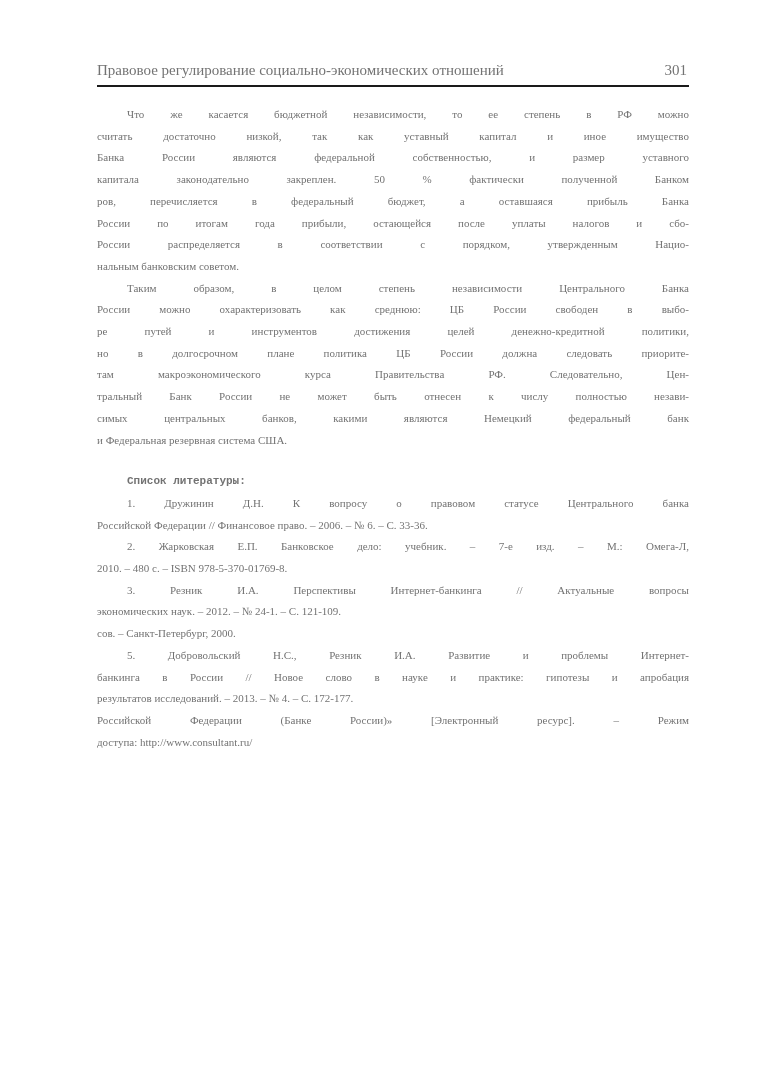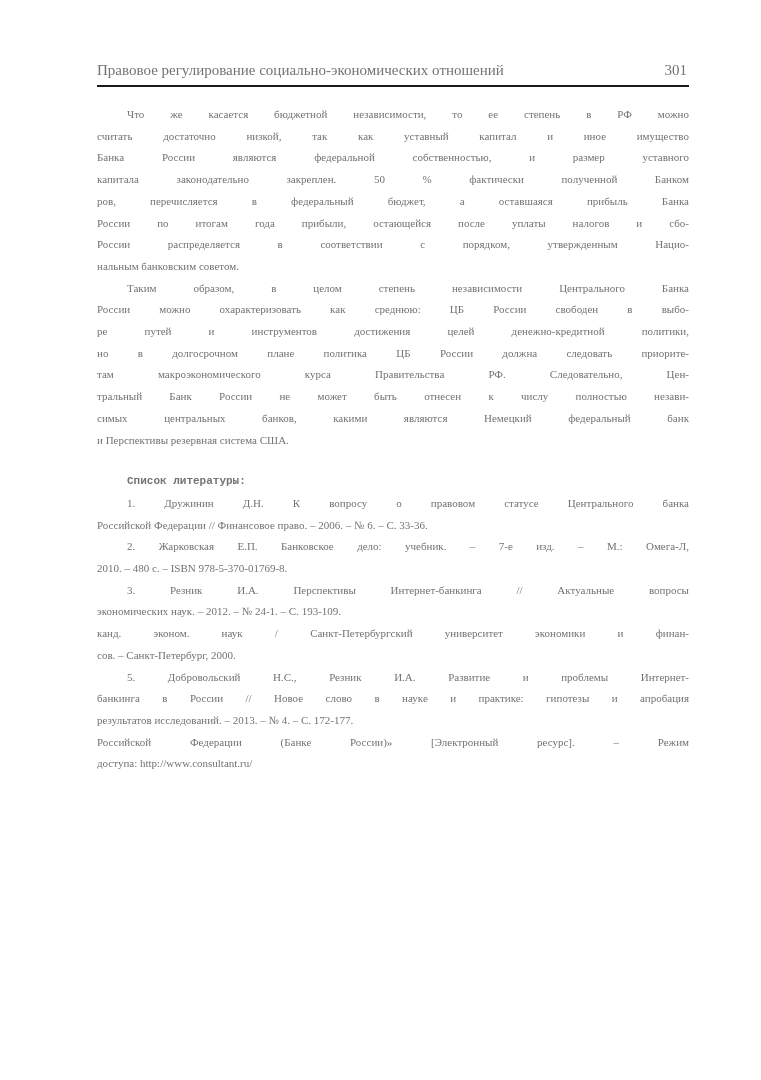--- a/index.html
+++ b/index.html
@@ -74,39 +74,38 @@
           <div class="line end">нальным банковским советом.</div>
         </div>
         <div class="block">
           <div class="line first">Таким образом, в целом степень независимости Центрального Банка</div>
           <div class="line">России можно охарактеризовать как среднюю: ЦБ России свободен в выбо-</div>
           <div class="line">ре путей и инструментов достижения целей денежно-кредитной политики,</div>
           <div class="line">но в долгосрочном плане политика ЦБ России должна следовать приорите-</div>
           <div class="line">там макроэкономического курса Правительства РФ. Следовательно, Цен-</div>
           <div class="line">тральный Банк России не может быть отнесен к числу полностью незави-</div>
           <div class="line">симых центральных банков, какими являются Немецкий федеральный банк</div>
-          <div class="line end">и Перспективы резервная система США.</div>
+          <div class="line end">и Федеральная резервная система США.</div>
         </div>
         <div class="block bold spaced">
           <div class="line first end">Список литературы:</div>
         </div>
         <div class="block">
           <div class="line first">1. Дружинин Д.Н. К вопросу о правовом статусе Центрального банка</div>
           <div class="line end">Российской Федерации // Финансовое право. – 2006. – № 6. – С. 33-36.</div>
         </div>
         <div class="block">
           <div class="line first">2. Жарковская Е.П. Банковское дело: учебник. – 7-е изд. – М.: Омега-Л,</div>
           <div class="line end">2010. – 480 с. – ISBN 978-5-370-01769-8.</div>
         </div>
         <div class="block">
           <div class="line first">3. Резник И.А. Перспективы Интернет-банкинга // Актуальные вопросы</div>
-          <div class="line end">экономических наук. – 2012. – № 24-1. – С. 193-109.</div>
+          <div class="line end">экономических наук. – 2012. – № 24-1. – С. 121-109.</div>
         </div>
         <div class="block">
-          <div class="line">канд. эконом. наук / Санкт-Петербургский университет экономики и финан-</div>
           <div class="line end">сов. – Санкт-Петербург, 2000.</div>
         </div>
         <div class="block">
           <div class="line first">5. Добровольский Н.С., Резник И.А. Развитие и проблемы Интернет-</div>
           <div class="line">банкинга в России // Новое слово в науке и практике: гипотезы и апробация</div>
           <div class="line end">результатов исследований. – 2013. – № 4. – С. 172-177.</div>
         </div>
         <div class="block">
           <div class="line">Российской Федерации (Банке России)» [Электронный ресурс]. – Режим</div>
           <div class="line end">доступа: http://www.consultant.ru/</div>

